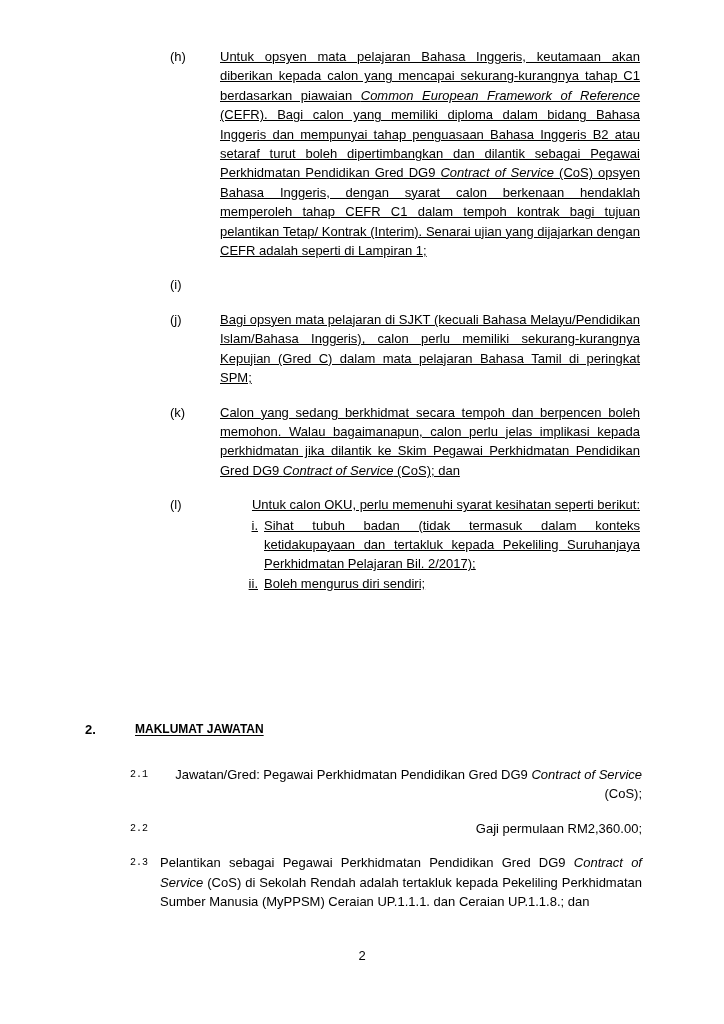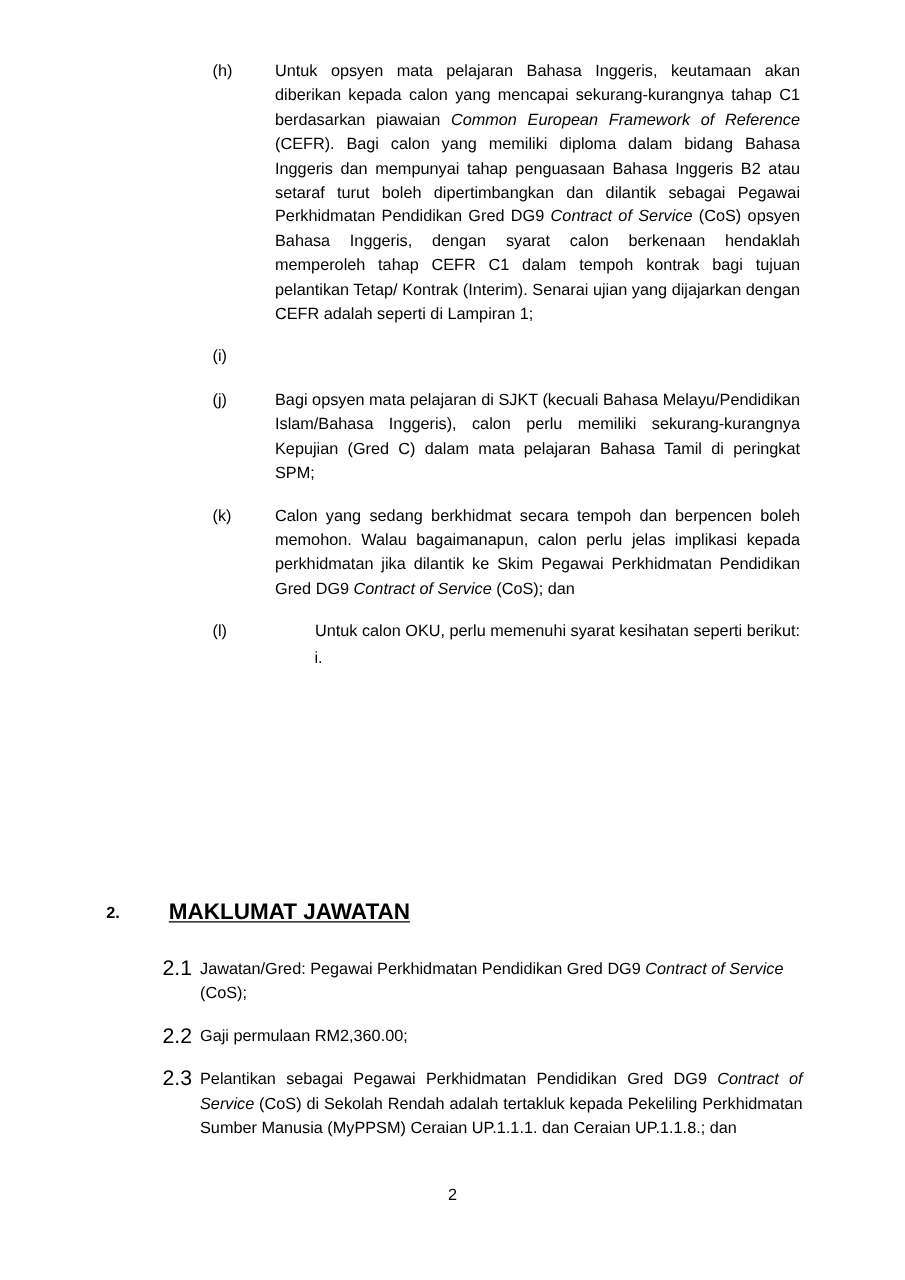--- a/index.html
+++ b/index.html
@@ -44,20 +44,21 @@
     line-height: 19.4px;
     text-align: left;
   }
   .clause-body {
     flex: 1 1 auto;
     font-size: 13px;
     line-height: 19.4px;
     text-align: justify;
     text-justify: inter-word;
     hyphens: none;
+    text-decoration: underline;
   }
   .no-justify {
     text-align: right;
   }
   em, .ital {
     font-style: italic;
   }
 
   
   .roman-list {
@@ -98,21 +99,21 @@
     align-items: flex-start;
   }
   .section-num {
     flex: 0 0 50px;
     width: 50px;
     font-size: 13px;
     font-weight: bold;
     line-height: 19.4px;
   }
   .section-title {
-    font-size: 18px;
+    font-size: 12px;
     font-weight: bold;
     line-height: 19.4px;
     text-decoration: underline;
     text-underline-offset: 2px;
   }
 
   
   .subclause-list {
     position: absolute;
     left: 130px;
@@ -120,31 +121,32 @@
     width: 512px;
   }
   .subclause {
     display: flex;
     align-items: flex-start;
     margin-bottom: 15px;
   }
   .subclause-num {
     flex: 0 0 30px;
     width: 30px;
-    font-size: 17px;
-    line-height: 19.4px;
+    font-size: 10px;
+    line-height: 19.4px;
+    font-family: Liberation Mono, monospace;
   }
   .subclause-body {
     flex: 1 1 auto;
     font-size: 13px;
     line-height: 19.4px;
     text-align: justify;
   }
   .subclause-body.flush {
-    text-align: left;
+    text-align: right;
   }
 
   
   .page-number {
     position: absolute;
     left: 0;
     right: 0;
     top: 948px;
     text-align: center;
     font-size: 13px;
@@ -177,20 +179,25 @@
       <div class="clause-body"><span>Calon yang sedang berkhidmat secara tempoh dan berpencen boleh memohon. Walau bagaimanapun, calon perlu jelas implikasi kepada perkhidmatan jika dilantik ke Skim Pegawai Perkhidmatan Pendidikan Gred DG9 </span><span class="ital">Contract of Service</span><span> (CoS); dan</span></div>
     </div>
 
     <div class="clause">
       <div class="clause-marker">(l)</div>
       <div class="clause-body">
         <div class="no-justify">Untuk calon OKU, perlu memenuhi syarat kesihatan seperti berikut:</div>
         <div class="roman-list">
           <div class="roman-item">
             <div class="roman-marker">i.</div>
+            <div class="roman-text">Sihat tubuh badan (tidak termasuk dalam konteks ketidakupayaan dan tertakluk kepada Pekeliling Suruhanjaya Perkhidmatan Pelajaran Bil. 2/2017);</div>
+          </div>
+          <div class="roman-item">
+            <div class="roman-marker">ii.</div>
+            <div class="roman-text flush">Boleh mengurus diri sendiri;</div>
           </div>
         </div>
       </div>
     </div>
 
   </div>
 
   <div class="section">
     <div class="section-head">
       <div class="section-num">2.</div>

